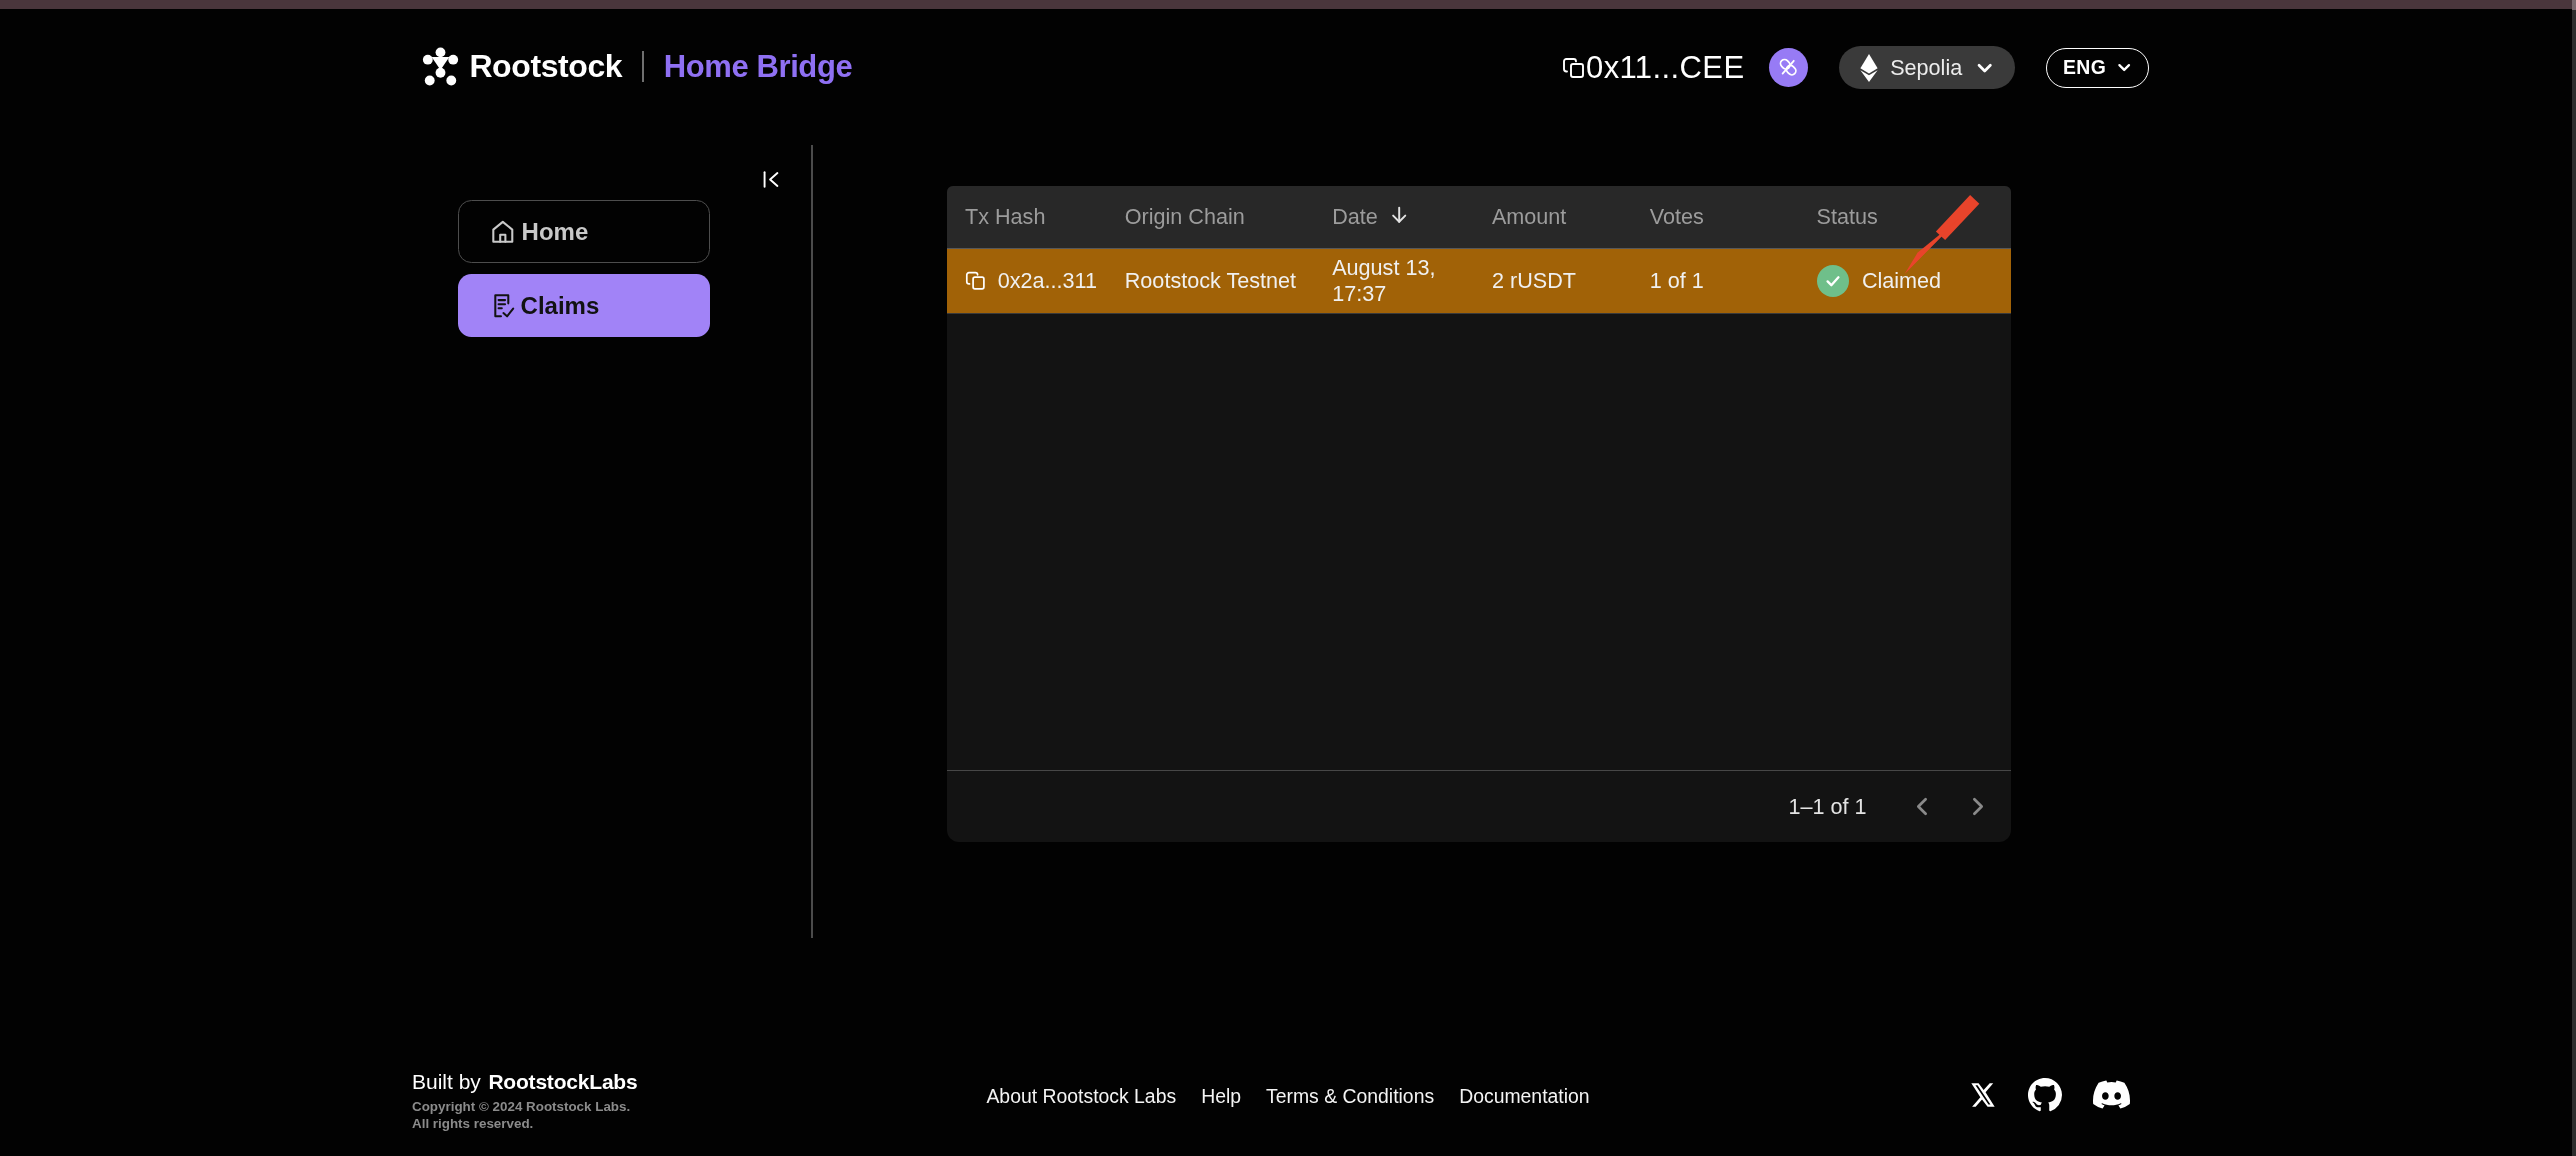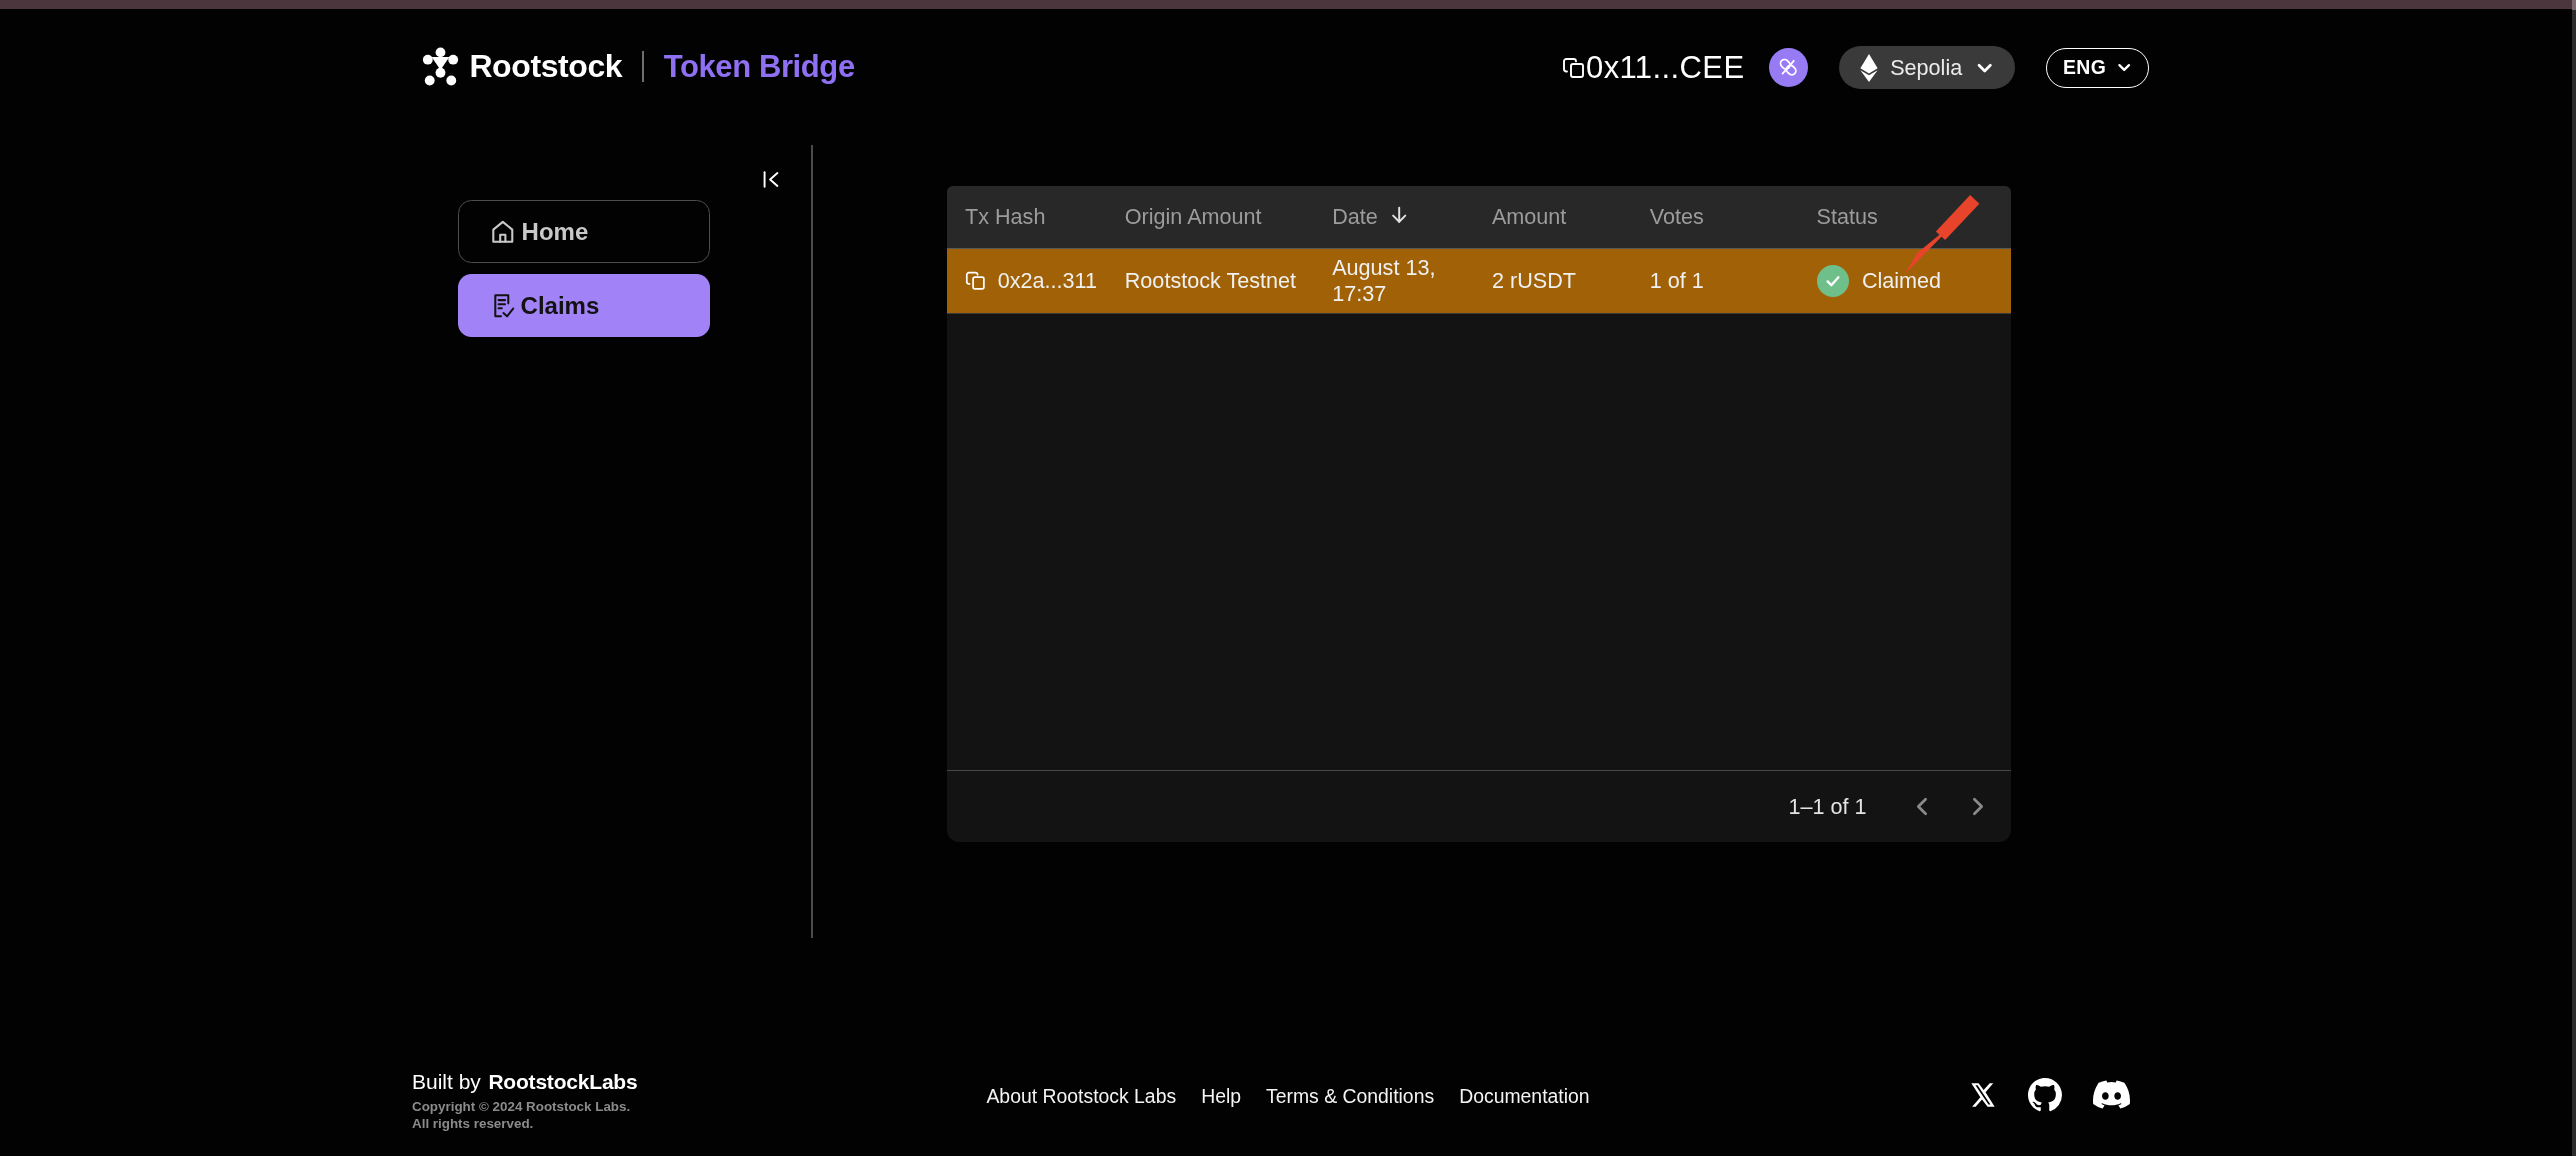--- a/index.html
+++ b/index.html
@@ -82,21 +82,21 @@
         <circle cx="7.5" cy="16.5" r="6.4"></circle>
         <circle cx="40.5" cy="16.5" r="6.4"></circle>
         <path d="M12.5 13 L35.5 13 L24 30 Z"></path>
         <circle cx="24" cy="33.5" r="6.4"></circle>
         <circle cx="10" cy="43.5" r="6.4"></circle>
         <circle cx="38" cy="43.5" r="6.4"></circle>
       </g>
     </svg>
     <span class="brand-name">Rootstock</span>
     <span class="logo-divider"></span>
-    <span class="product-name">Token Bridge</span>
+    <span class="product-name">Home Bridge</span>
   </div>
 
   <div class="abs header-right">
     <button class="icon-btn">
       <svg width="24" height="24" viewBox="0 0 24 24" fill="none" stroke="#ffffff" stroke-width="1.9" stroke-linecap="round" stroke-linejoin="round">
         <rect x="9" y="8" width="12" height="13" rx="2"></rect>
         <path d="M5 15.5H4.4A2.4 2.4 0 0 1 2 13.1V5.4A2.4 2.4 0 0 1 4.4 3h7.2A2.4 2.4 0 0 1 14 5.4"></path>
       </svg>
     </button>
     <span class="wallet-address">0x11...CEE</span>
@@ -153,21 +153,21 @@
     <span>Claims</span>
   </button>
 
   <div class="abs sidebar-divider"></div>
 
   <div class="abs table">
     <div class="thead">
       <div class="c0">
           <span>Tx Hash</span>
         </div>
-      <div class="c1"><span>Origin Amount</span></div>
+      <div class="c1"><span>Origin Chain</span></div>
       <div class="c2">
         <span>Date</span>
         <svg width="22.4" height="22.4" viewBox="0 0 24 24" fill="none" stroke="#e2e2e2" stroke-width="2.1" stroke-linecap="round" stroke-linejoin="round">
           <line x1="12" y1="4" x2="12" y2="19"></line>
           <polyline points="5.5 12.5 12 19 18.5 12.5"></polyline>
         </svg>
       </div>
       <div class="c3"><span>Amount</span></div>
       <div class="c4"><span>Votes</span></div>
       <div class="c5">

